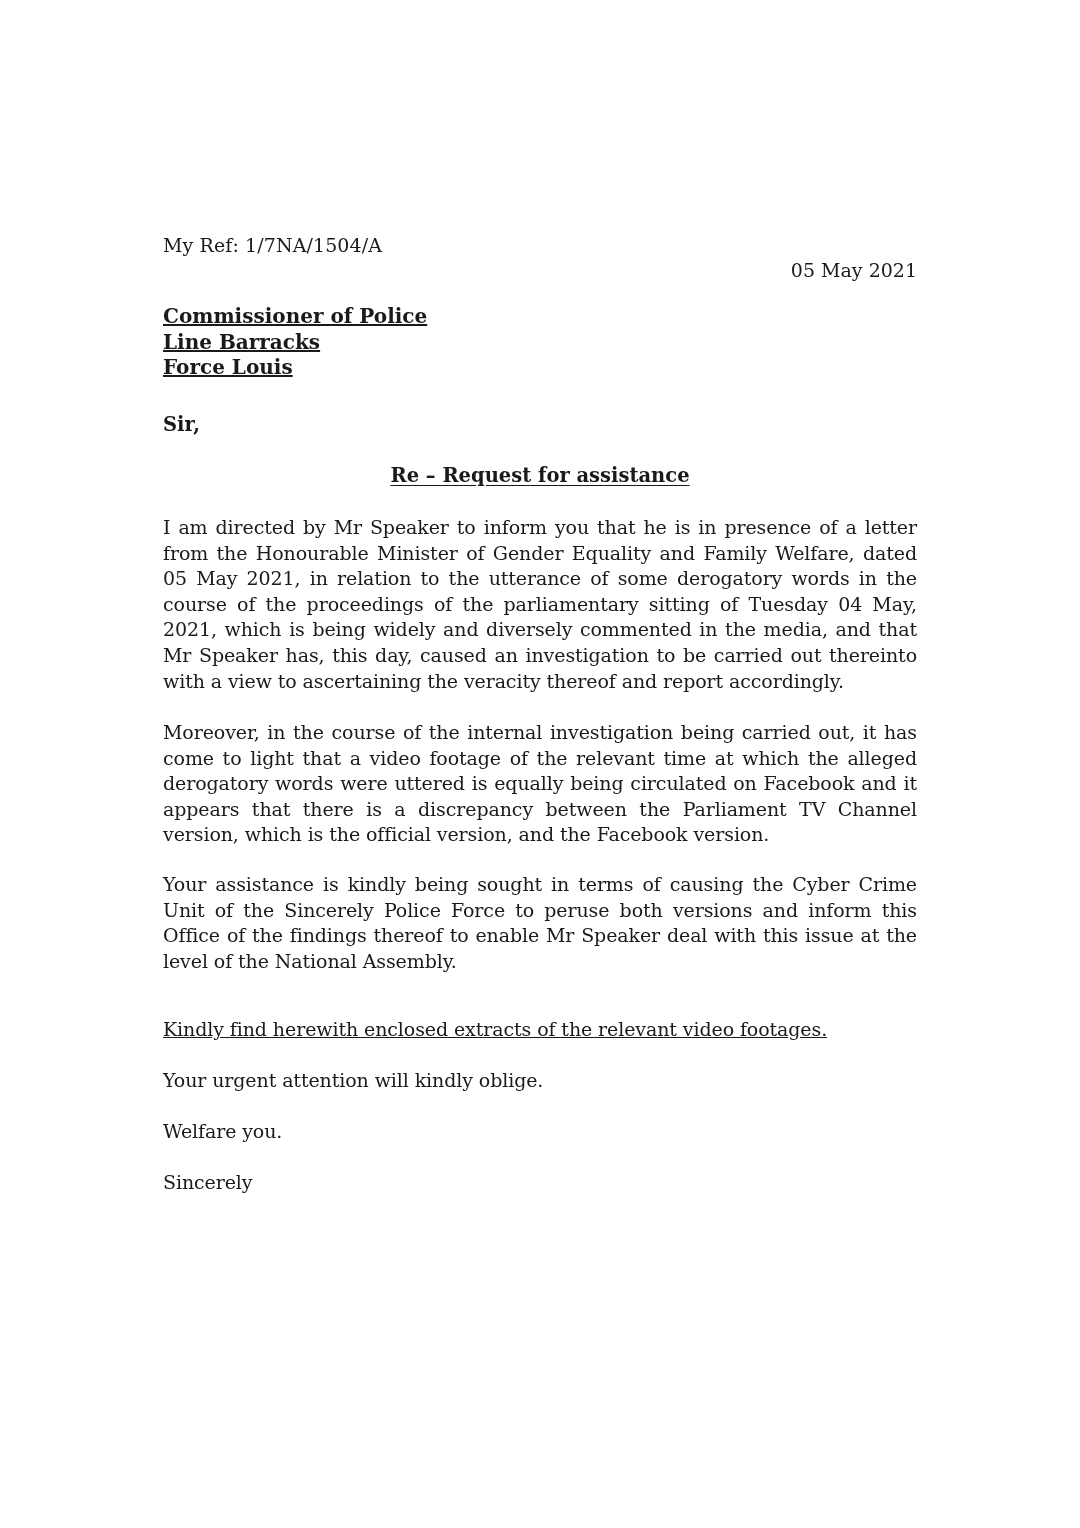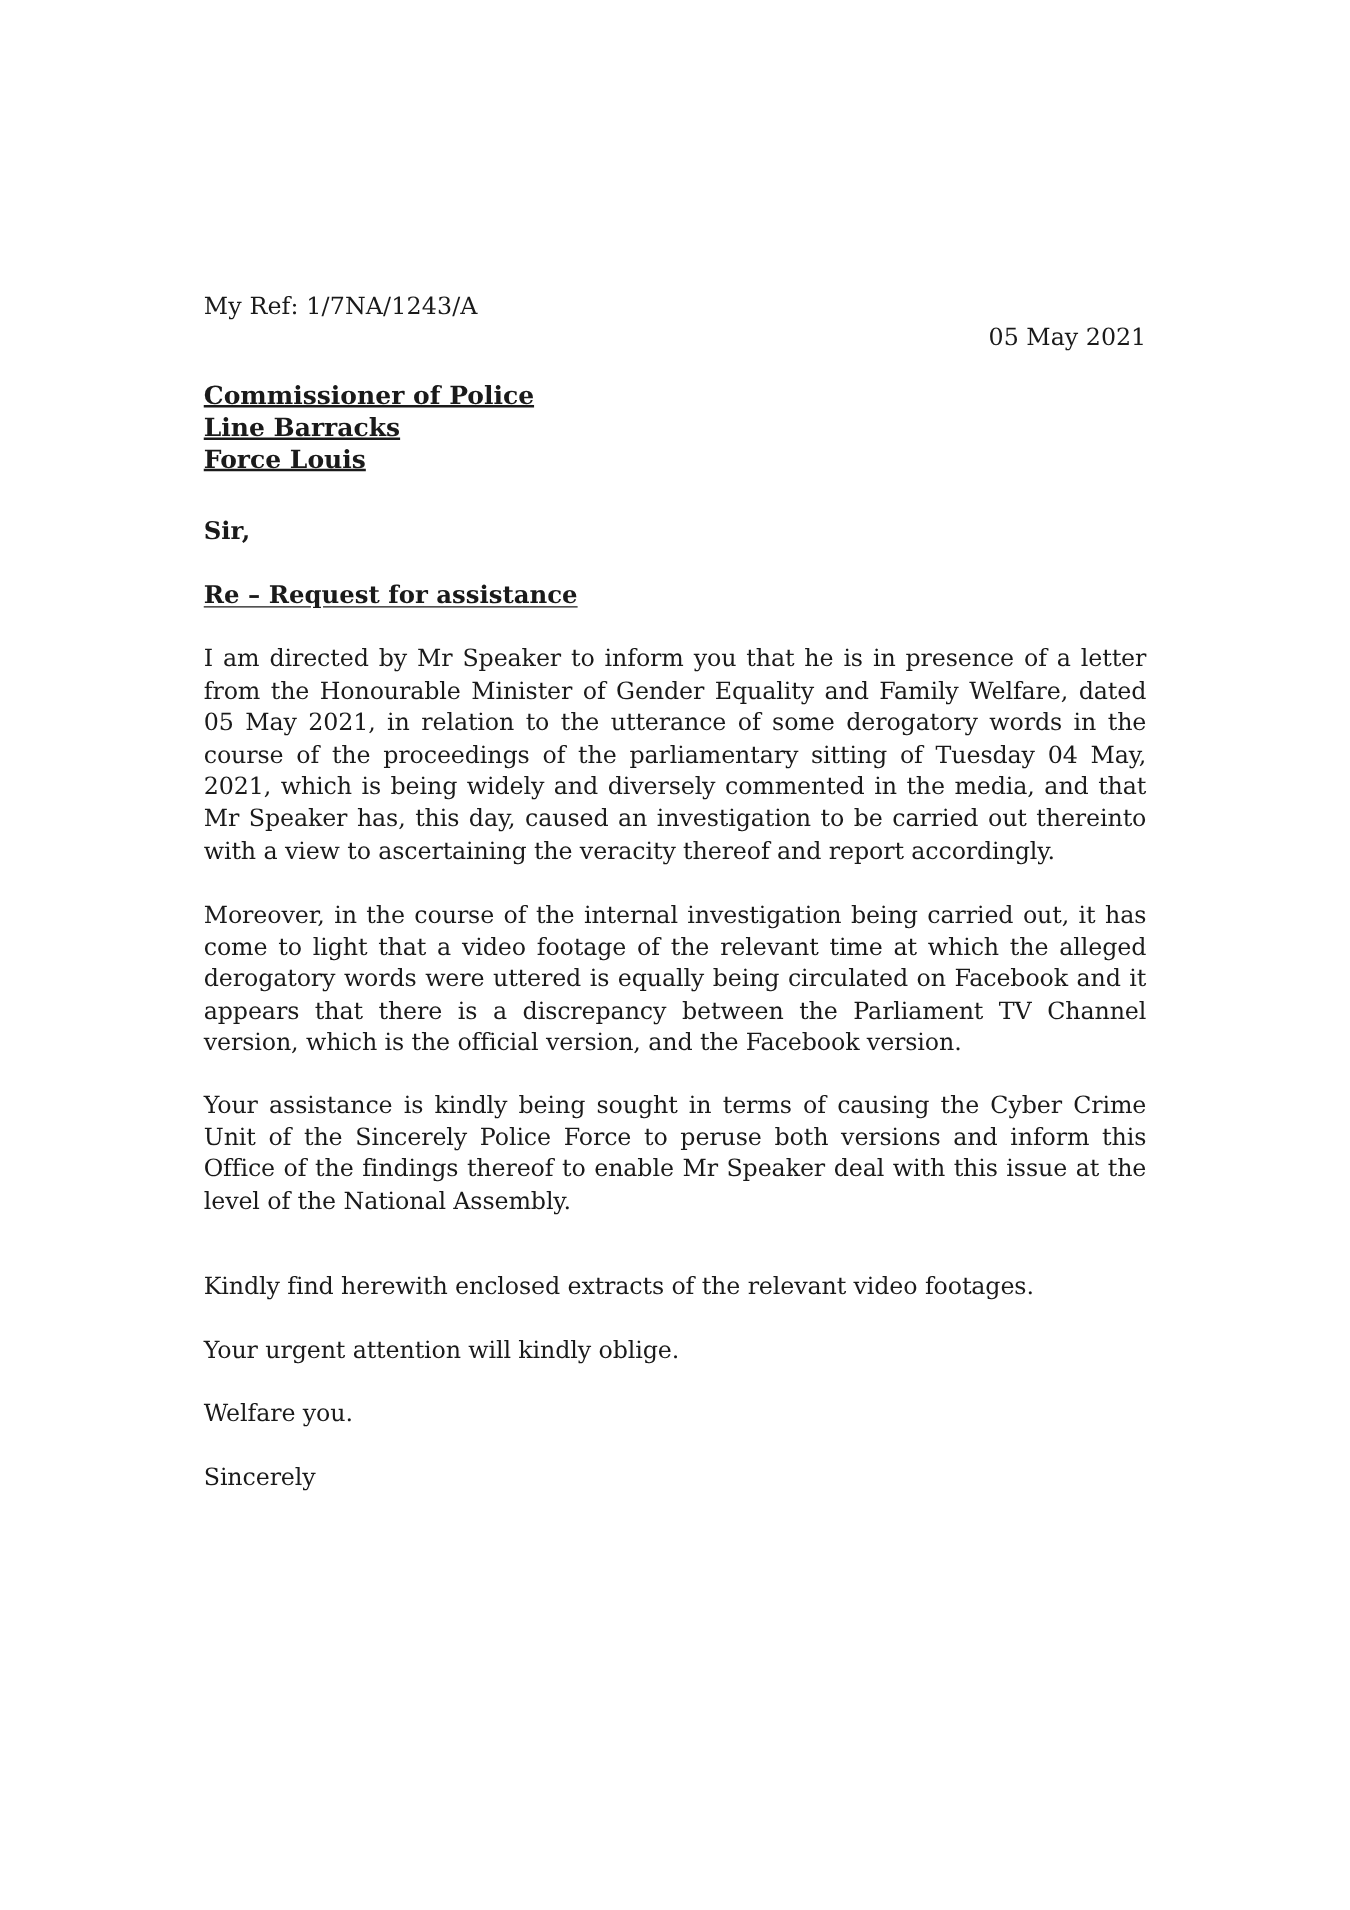--- a/index.html
+++ b/index.html
@@ -50,58 +50,59 @@
       left: 0;
       font-size: 19.5px;
       font-weight: bold;
       text-align: center;
     }
     .subject {
       position: absolute;
       top: 464px;
       left: 0;
       width: 754px;
+      text-align: center;
       font-size: 19.5px;
       font-weight: bold;
     }
     .subject span {
       text-decoration: underline;
       text-underline-offset: 3px;
     }
     .para {
       position: absolute;
       left: 0;
       width: 754px;
       font-size: 19px;
       line-height: 25.6px;
       text-align: justify;
       text-align-last: left;
       letter-spacing: -0.1px;
     }
     .p1 { top: 515px; }
     .p2 { top: 720px; }
     .p3 { top: 872px; }
-    .p4 { top: 1017px; }
+    .p4 { top: 1017px; text-decoration: underline; }
     .p5 { top: 1068px; }
     .p6 { top: 1119px; }
     .p7 { top: 1170px; }
     .signature {
       position: absolute;
       top: 1247px;
       left: 0;
       font-size: 19.5px;
       font-weight: bold;
       line-height: 25.5px;
     }
   </style>
 </head>
 <body>
 
 <div class="page">
-  <div class="ref">My Ref: 1/7NA/1243/A</div>
+  <div class="ref">My Ref: 1/7NA/1504/A</div>
   <div class="date">05 May 2021</div>
 
   <div class="addressee">
     <div>Commissioner of Police</div>
     <div>Line Barracks</div>
     <div>Force Louis</div>
   </div>
 
   <div class="salutation">Sir,</div>
 

